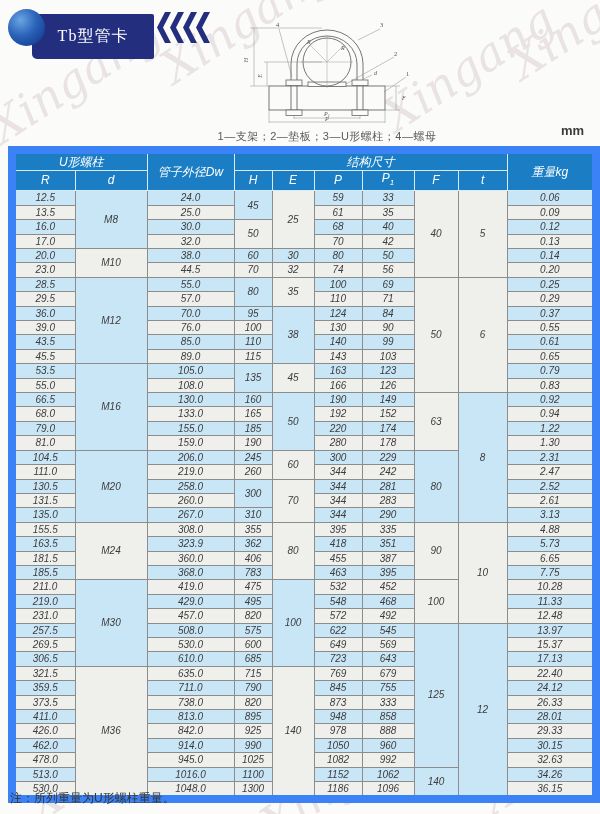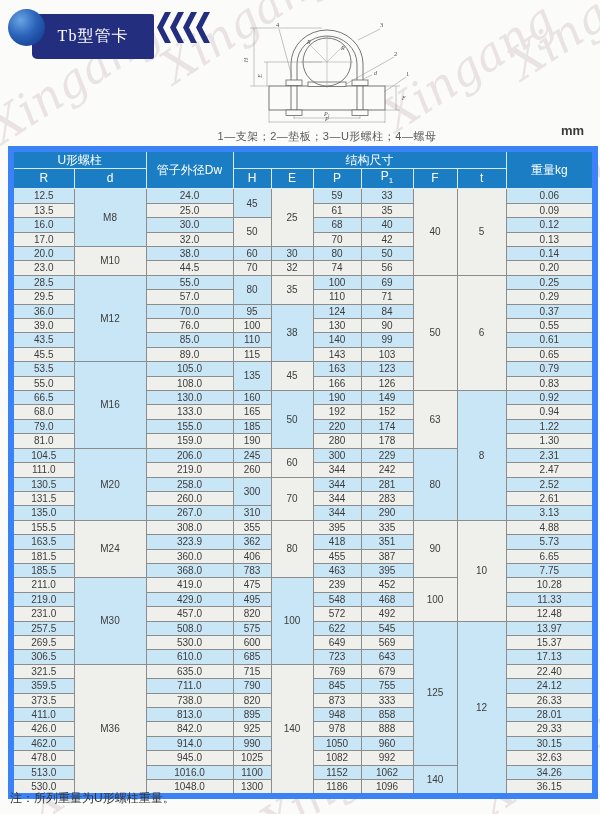--- a/index.html
+++ b/index.html
@@ -32,21 +32,21 @@
   .drawing{position:absolute;left:222px;top:20px;width:210px;z-index:1;}
   .drawing-caption{
     margin-top:1px;text-align:center;font-size:11px;color:#5a5a5a;
     width:260px;margin-left:-25px;letter-spacing:0.5px;
   }
   .unit-label{position:absolute;right:16px;top:123px;font-size:13px;color:#3a3a3a;z-index:1;font-weight:bold;}
   
   .tbl-wrap{position:absolute;left:8px;top:146px;z-index:2;}
   table.spec{
     border-collapse:collapse;table-layout:fixed;width:584px;
-    border:6px solid #3b82f6;background:#86efac;
+    border:8px solid #3b82f6;background:#86efac;font-style:italic;
   }
   table.spec thead th{
     background:#1b7ec4;color:#ffffff;font-weight:normal;font-size:12px;
     border:1px solid #d8ecf8;height:16px;padding:0;line-height:15px;
   }
   table.spec thead th sub{font-size:8px;}
   table.spec td{
     border:1px solid #8c8c8c;font-size:10px;text-align:center;
     height:13.4px;line-height:13.4px;padding:0;color:#3c3c3c;
     overflow:hidden;white-space:nowrap;
@@ -422,21 +422,21 @@
           <td class="rb">463</td>
           <td class="rb">395</td>
           <td class="rb">7.75</td>
         </tr>
         <tr>
           <td class="rw">211.0</td>
           <td class="rb" rowspan="6">M30</td>
           <td class="rw">419.0</td>
           <td class="rw">475</td>
           <td class="rb" rowspan="6">100</td>
-          <td class="rw">239</td>
+          <td class="rw">532</td>
           <td class="rw">452</td>
           <td class="rw" rowspan="3">100</td>
           <td class="rw">10.28</td>
         </tr>
         <tr>
           <td class="rb">219.0</td>
           <td class="rb">429.0</td>
           <td class="rb">495</td>
           <td class="rb">548</td>
           <td class="rb">468</td>

